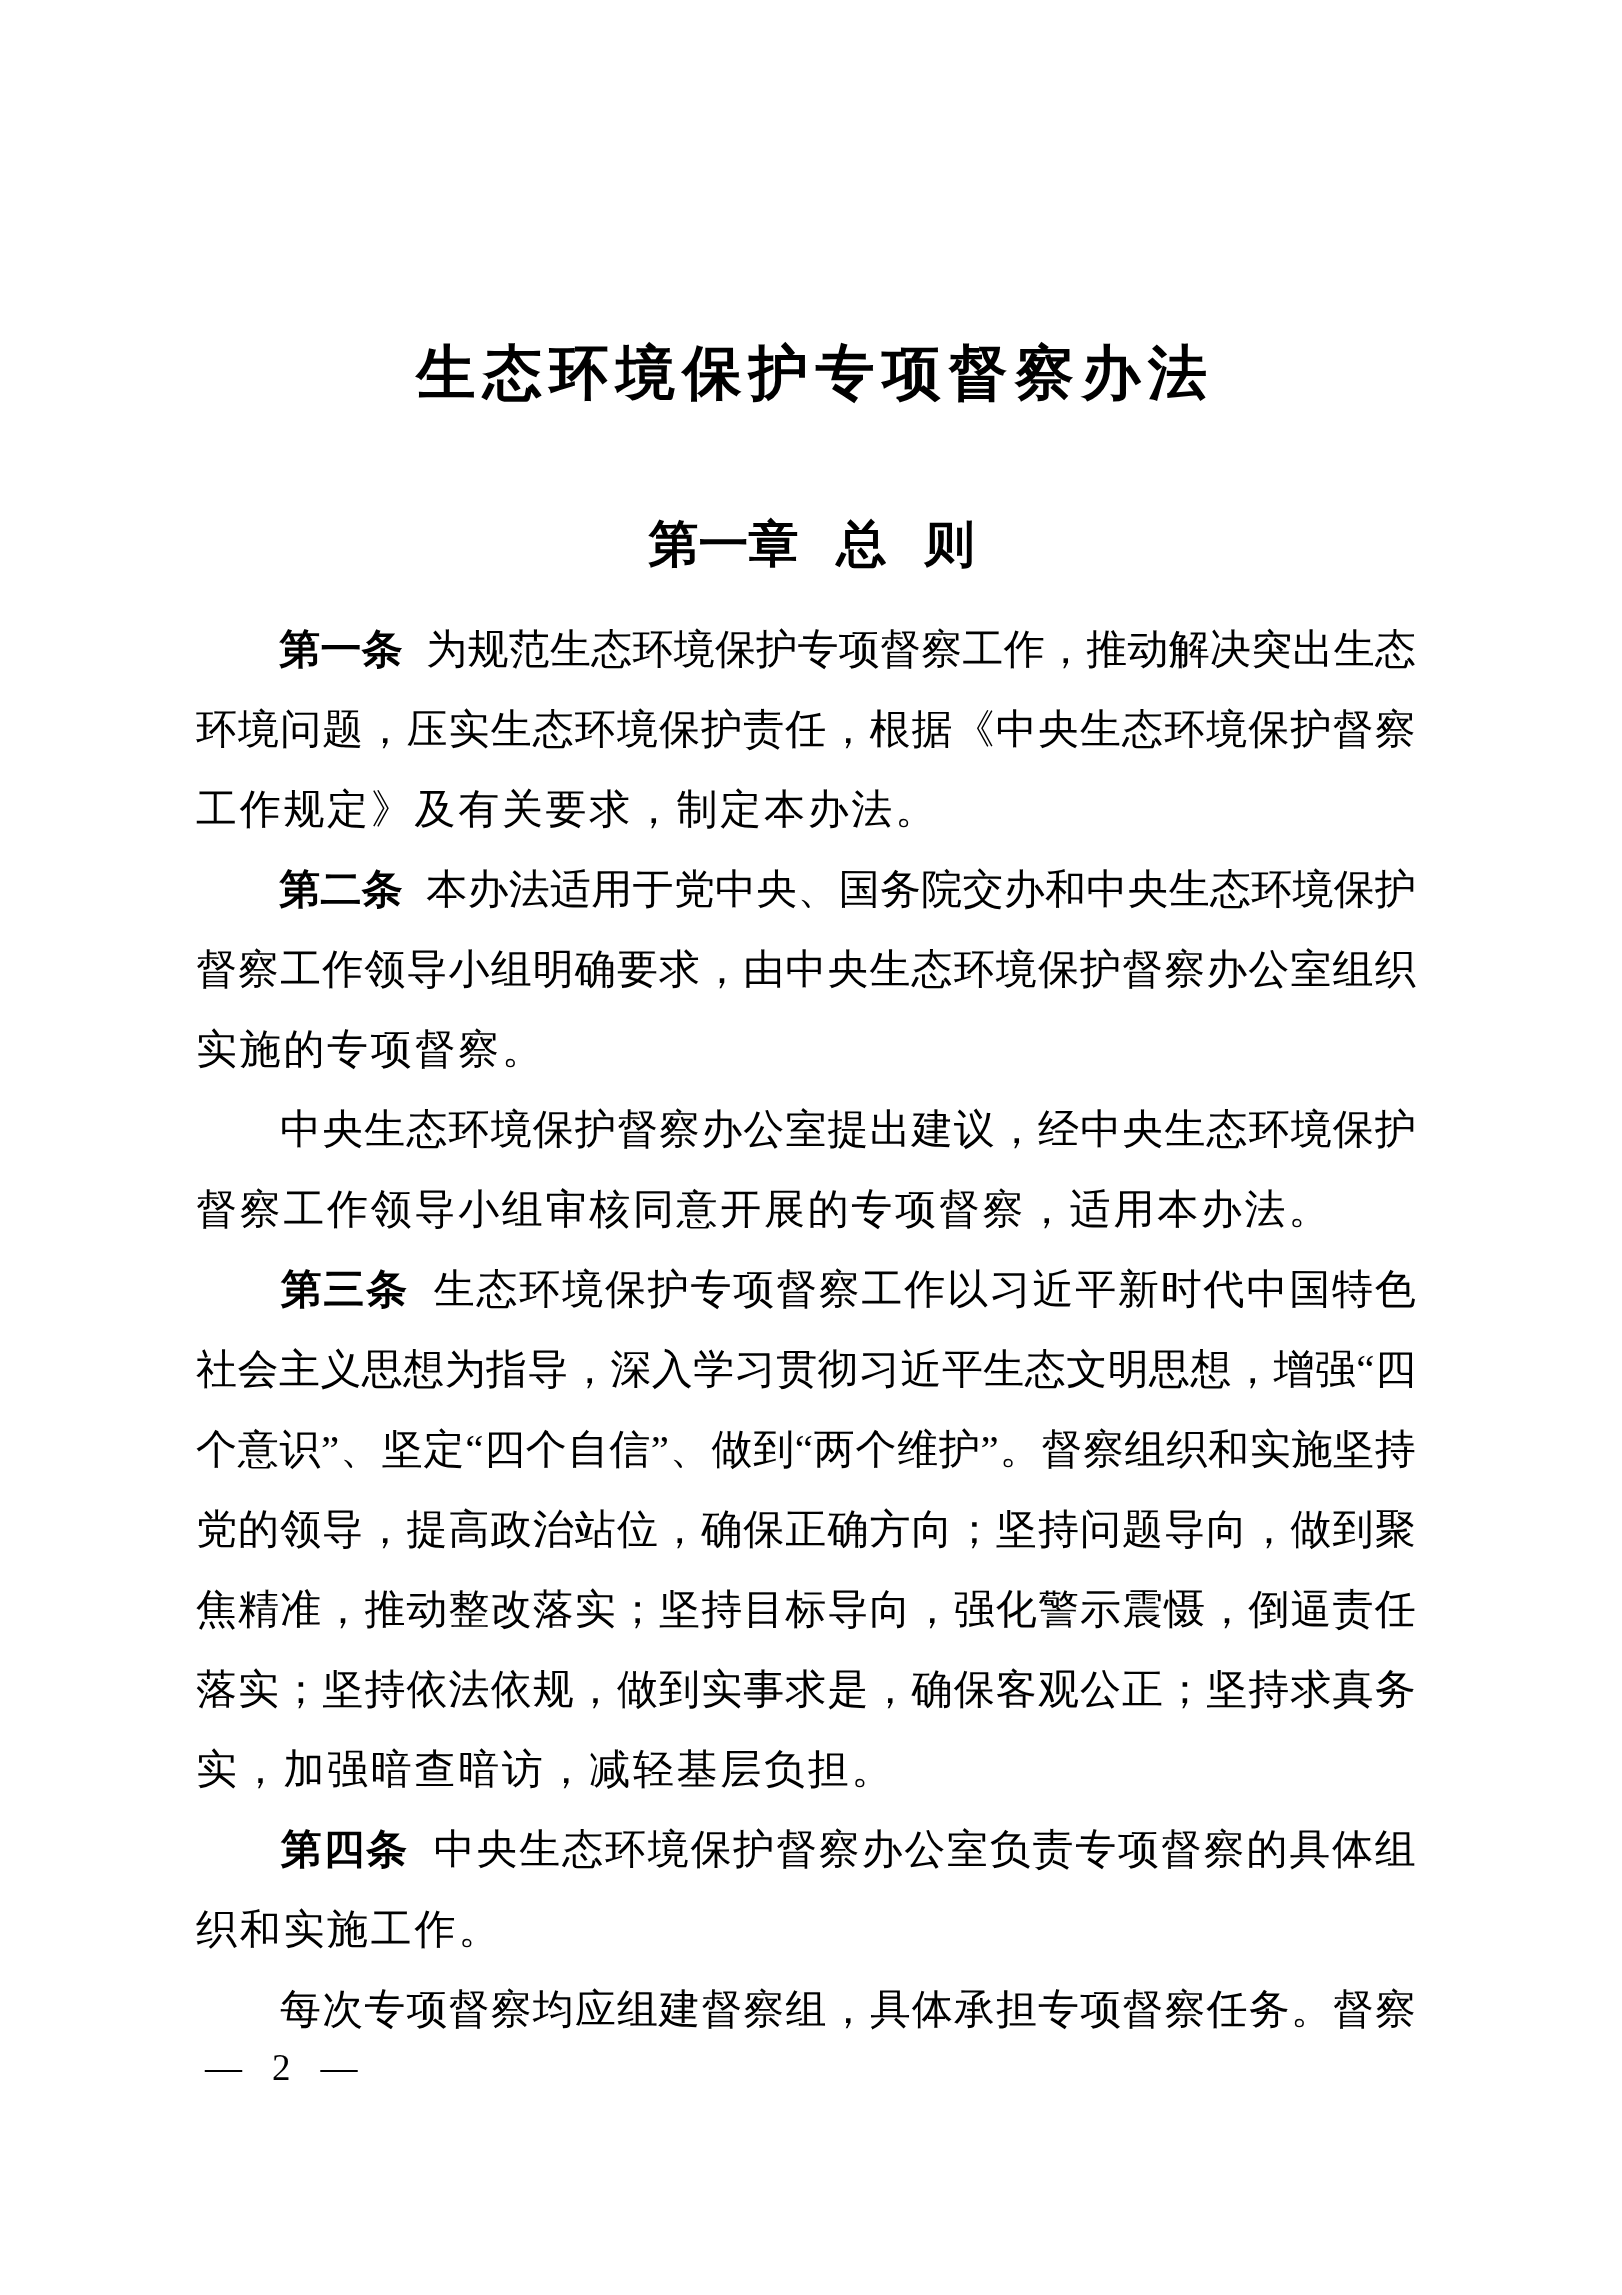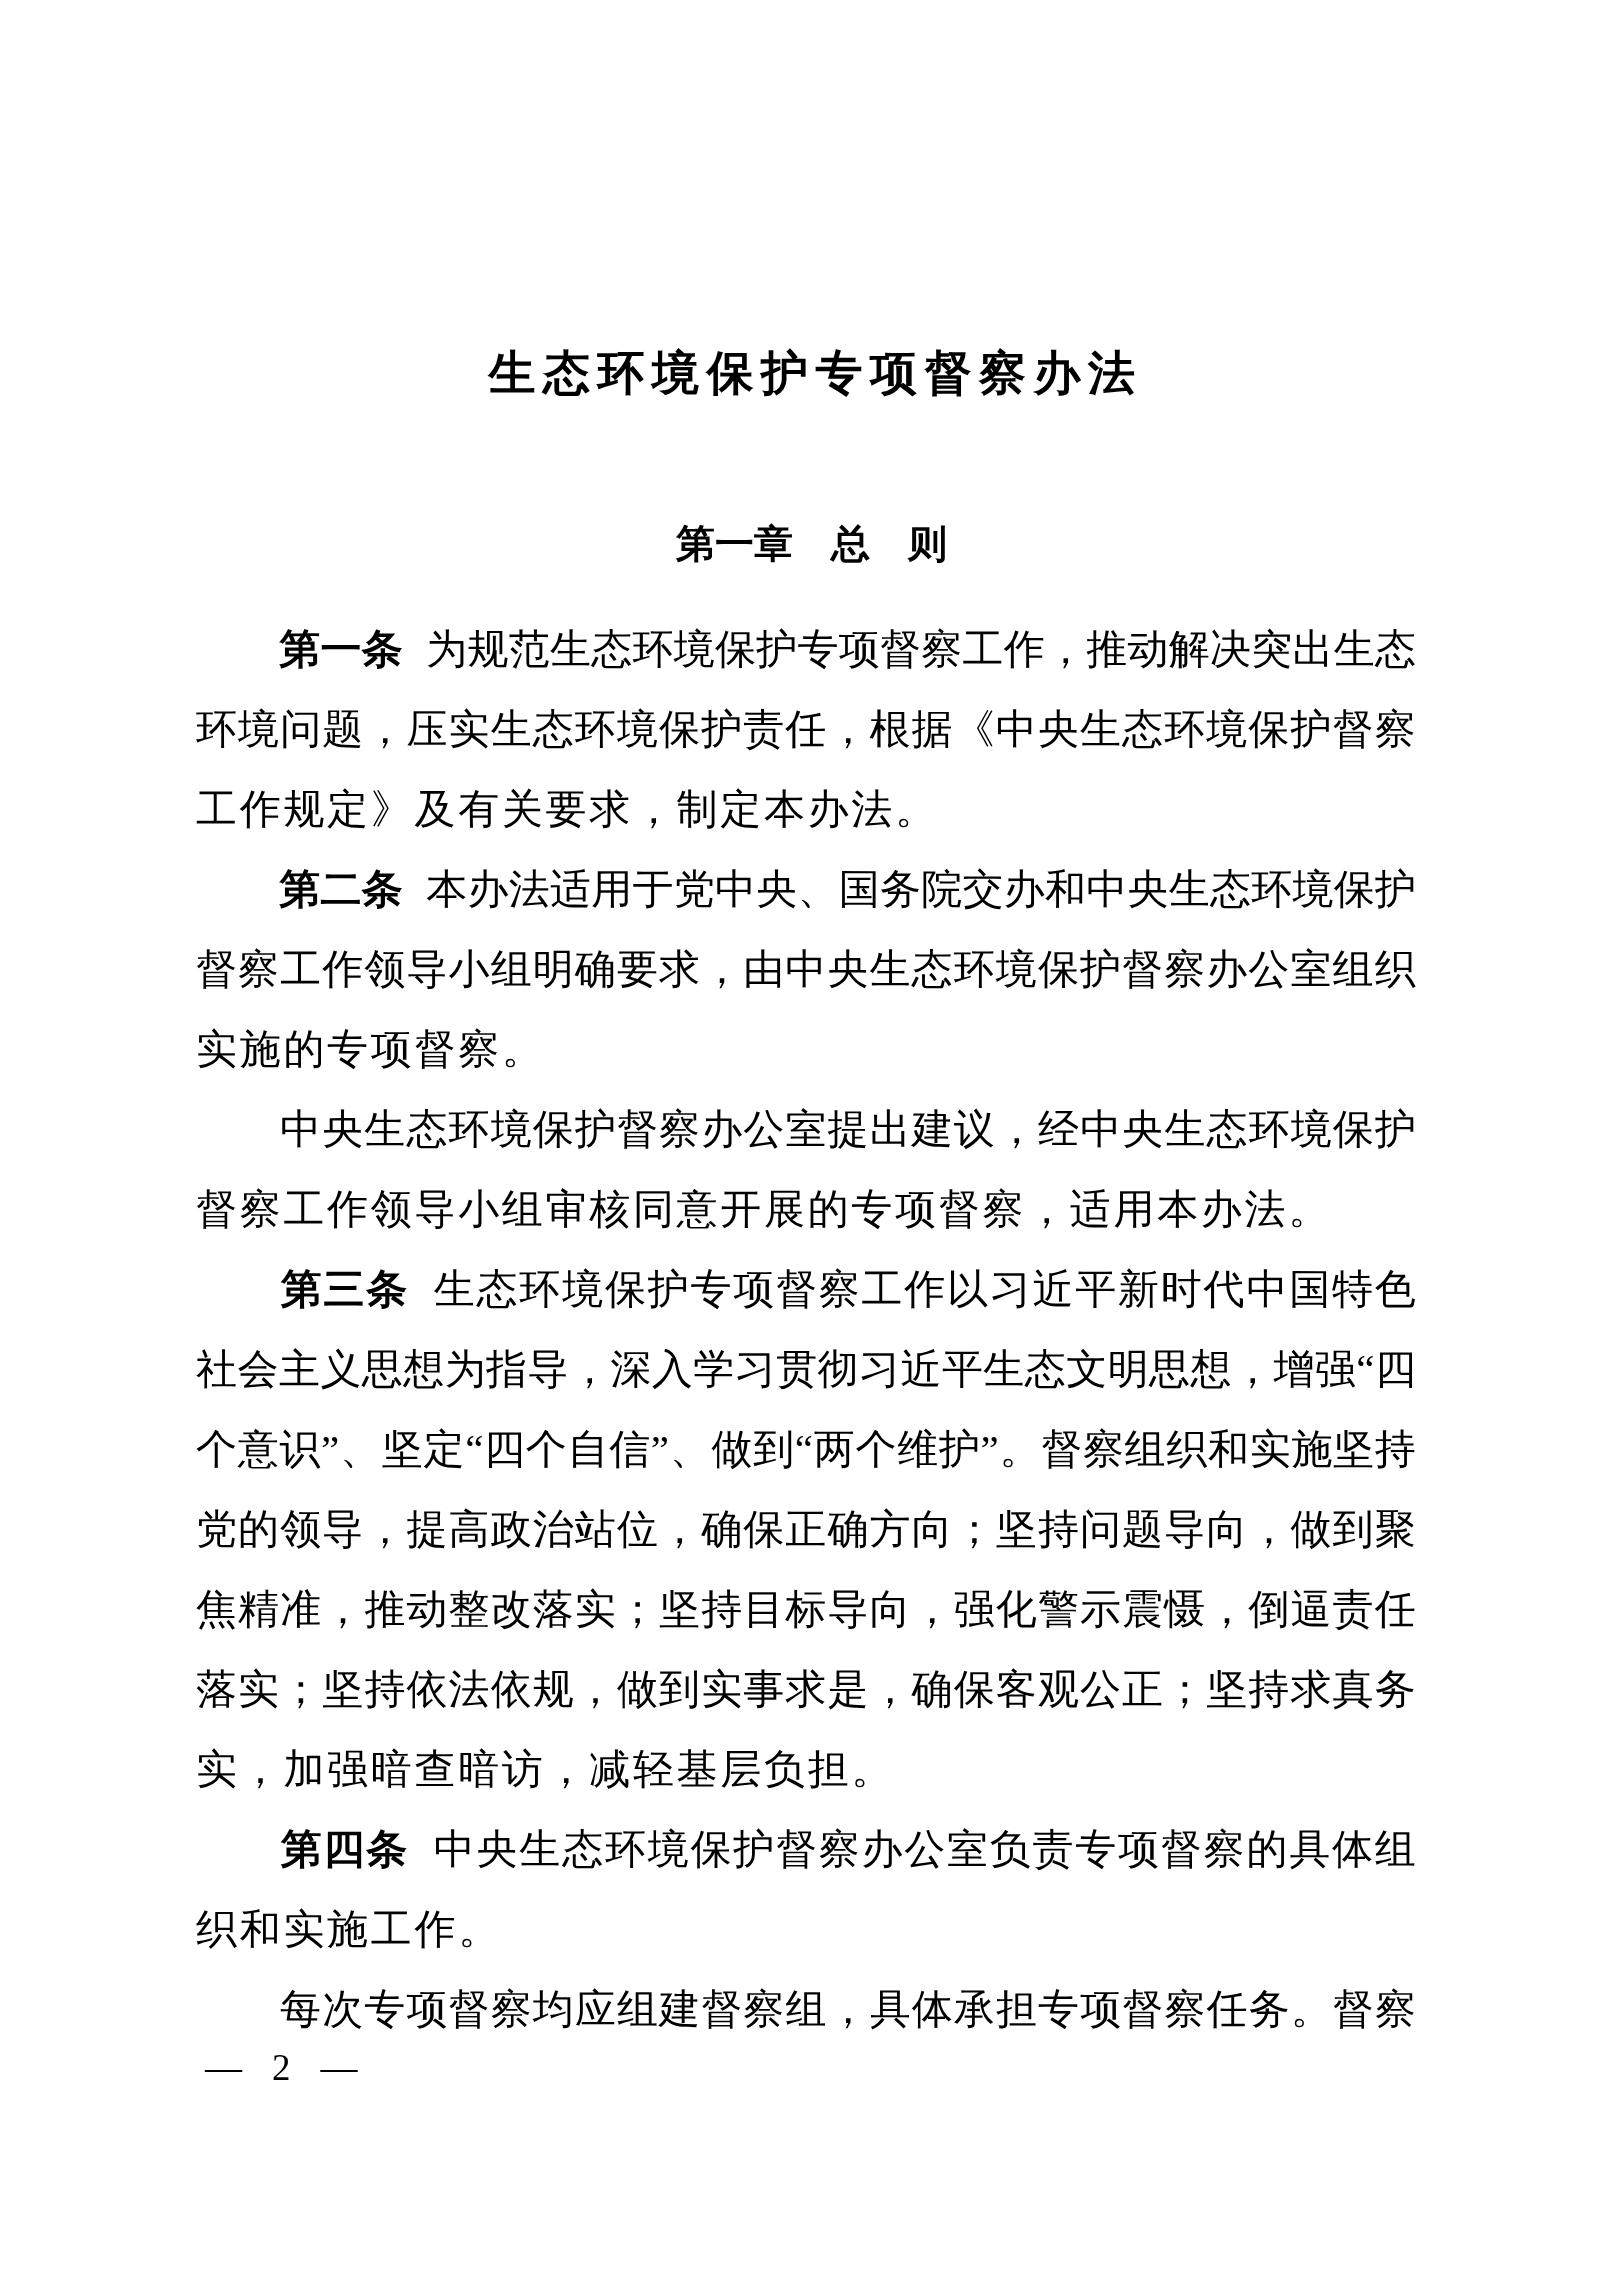--- a/index.html
+++ b/index.html
@@ -11,40 +11,40 @@
     color: #000000;
     font-family: "Liberation Serif", "DejaVu Serif", serif;
     overflow: hidden;
   }
   .doc-title {
     position: absolute;
     top: 341px;
     left: 0;
     width: 1623px;
     text-align: center;
-    font-size: 47px;
+    font-size: 59px;
     line-height: 65px;
     font-weight: 700;
     letter-spacing: 7.5px;
     padding-left: 8px;
     box-sizing: border-box;
     white-space: nowrap;
   }
   .chapter-heading {
     position: absolute;
     top: 520px;
     left: 0;
     width: 1623px;
     display: flex;
     justify-content: center;
     align-items: flex-start;
     gap: 38px;
     font-family: "Liberation Sans", "DejaVu Sans", sans-serif;
     font-weight: 700;
-    font-size: 39px;
+    font-size: 50px;
     line-height: 48px;
     white-space: nowrap;
   }
   .body-block {
     position: absolute;
     top: 609px;
     left: 196px;
     width: 1220px;
   }
   .line {

